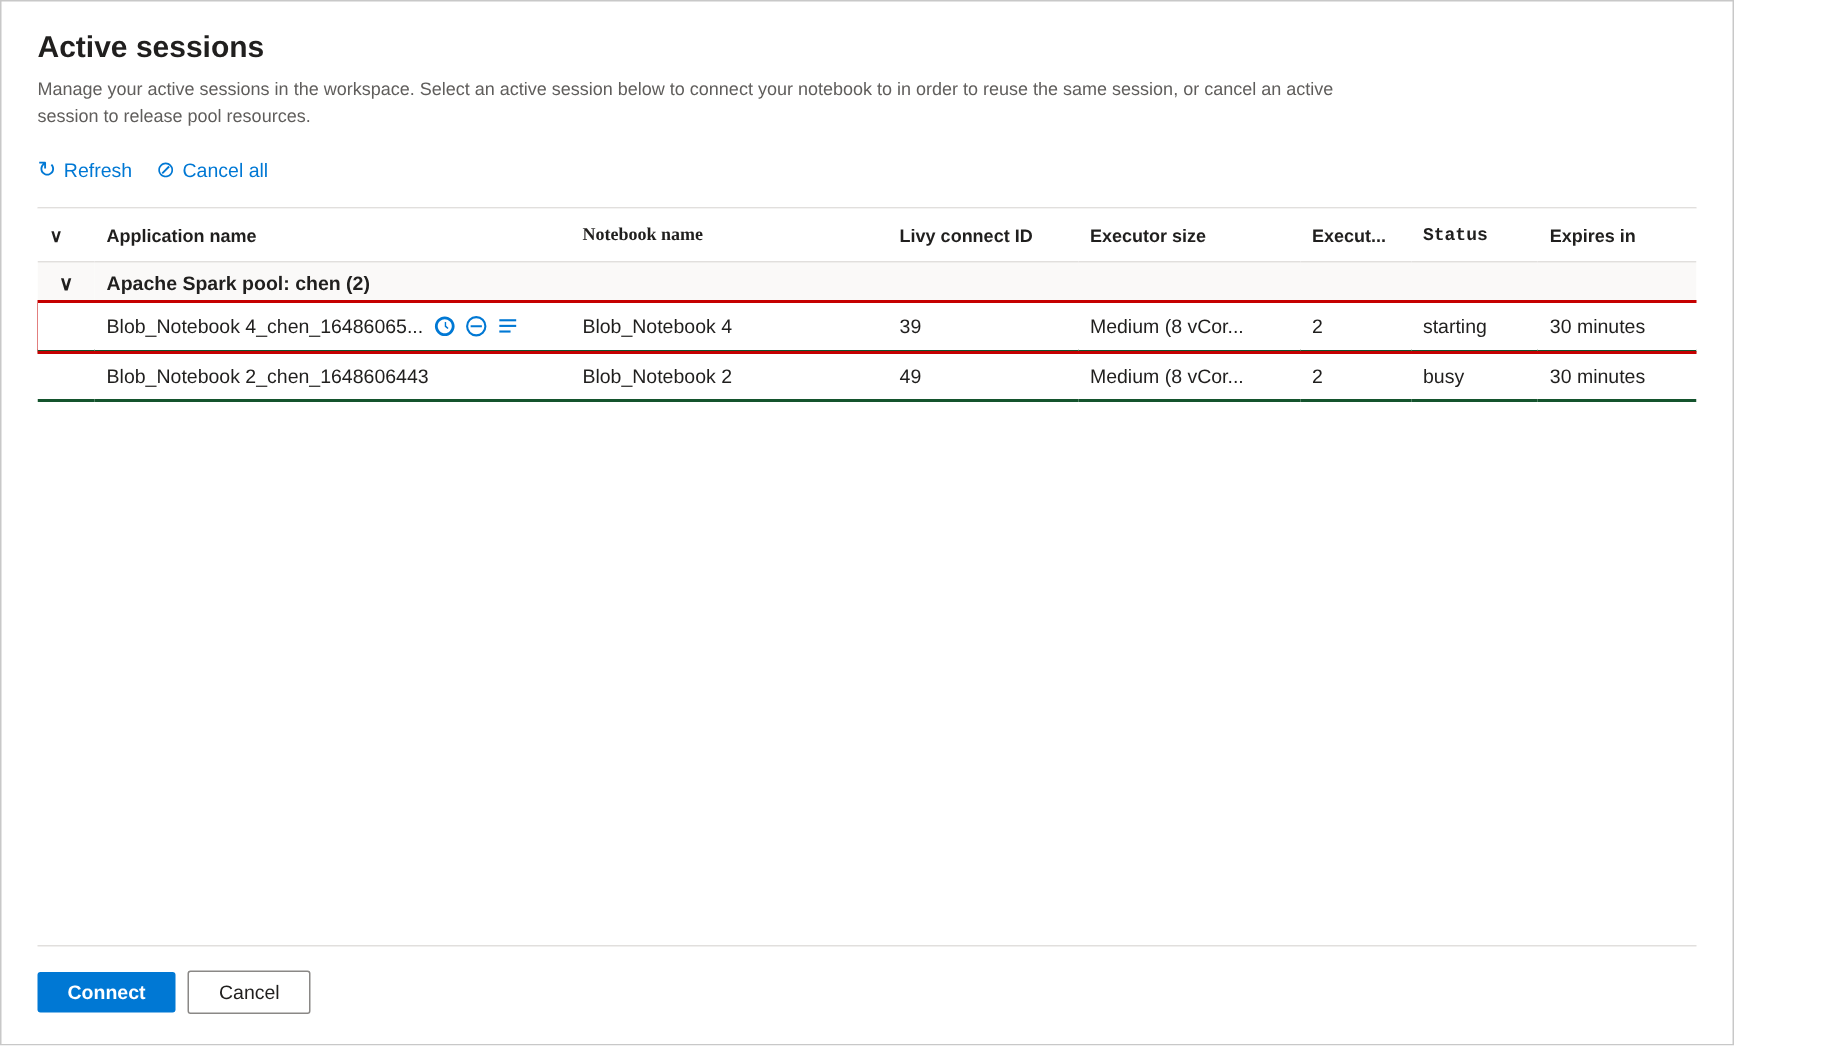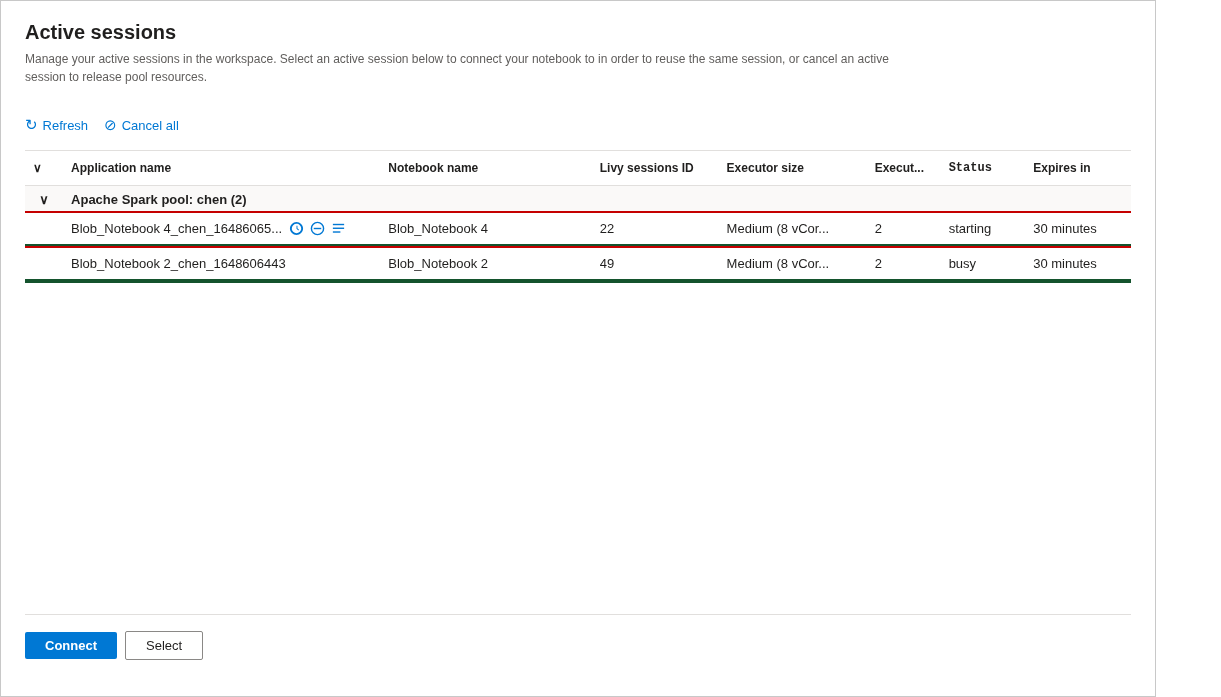--- a/index.html
+++ b/index.html
@@ -20,21 +20,21 @@
     }
     .page-title {
       font-size: 20px;
       font-weight: 600;
       margin-bottom: 6px;
       color: #201f1e;
     }
     .page-description {
       font-size: 12px;
       color: #605e5c;
-      margin-bottom: 26px;
+      margin-bottom: 14px;
       max-width: 900px;
       line-height: 1.5;
     }
     .toolbar {
       display: flex;
       align-items: center;
       gap: 16px;
       margin-bottom: 12px;
     }
     .toolbar-btn {
@@ -72,41 +72,41 @@
       text-align: left;
       font-weight: 600;
       font-size: 12px;
       color: #201f1e;
       padding: 10px 8px;
       white-space: nowrap;
       background: #fff;
     }
     th:first-child { width: 36px; }
     .col-app { width: 300px; }
-    .col-notebook { width: 200px; }
+    .col-notebook { width: 200px; font-family: Liberation Serif, serif; }
     .col-livy { width: 120px; }
     .col-executor-size { width: 140px; margin-left: 29px; }
     .col-executor-count { width: 70px; }
     .col-status { width: 80px; font-family: Liberation Mono, monospace; }
     .col-expires { width: 100px; }
 
     td {
       padding: 8px 8px;
       font-size: 13px;
       color: #201f1e;
       white-space: nowrap;
     }
     .group-row td {
       font-weight: 600;
       color: #201f1e;
       background: #faf9f8;
       padding: 6px 8px;
     }
     .data-row td {
-      border-bottom: 4px solid #14532d;
+      border-bottom: 2px solid #14532d;
     }
     .app-name-cell {
       display: flex;
       align-items: center;
       gap: 6px;
     }
     .app-icons {
       display: flex;
       align-items: center;
       gap: 4px;
@@ -119,21 +119,21 @@
       color: #0078d4;
       font-size: 15px;
       padding: 0 1px;
       display: flex;
       align-items: center;
     }
     .footer {
       display: flex;
       align-items: center;
       gap: 8px;
-      padding: 16px 0 36px 0;
+      padding: 16px 0 20px 0;
       border-top: 1px solid #e1dfdd;
       margin-top: 8px;
     }
     .btn-primary {
       background: #0078d4;
       color: #fff;
       border: none;
       border-radius: 2px;
       padding: 6px 20px;
       font-size: 13px;
@@ -183,21 +183,21 @@
           <th>
             <span style="cursor:pointer;">∨</span>
           </th>
           <th class="col-app">
             <span>Application name</span>
           </th>
           <th class="col-notebook">
             <span>Notebook name</span>
           </th>
           <th class="col-livy">
-            <span>Livy sessions ID</span>
+            <span>Livy connect ID</span>
           </th>
           <th class="col-executor-size">
             <span>Executor size</span>
           </th>
           <th class="col-executor-count">
             <span>Execut...</span>
           </th>
           <th class="col-status">
             <span>Status</span>
           </th>
@@ -235,21 +235,21 @@
                       <rect x="2" y="3" width="12" height="1.5" fill="#0078d4"></rect>
                       <rect x="2" y="7" width="12" height="1.5" fill="#0078d4"></rect>
                       <rect x="2" y="11" width="8" height="1.5" fill="#0078d4"></rect>
                     </svg>
         </button>
       </span>
 
         </div>
       </td>
       <td>Blob_Notebook 4</td>
-      <td>22</td>
+      <td>39</td>
       <td>Medium (8 vCor...</td>
       <td>2</td>
       <td>starting</td>
       <td>30 minutes</td>
     </tr>
           <tr class="data-row">
       <td></td>
       <td>
         <div class="app-name-cell">
           <span>Blob_Notebook 2_chen_1648606443</span>
@@ -262,15 +262,15 @@
       <td>2</td>
       <td>busy</td>
       <td>30 minutes</td>
     </tr>
         </tbody>
     </table>
   </div>
 
   <div class="footer">
     <button class="btn-primary">Connect</button>
-    <button class="btn-secondary">Select</button>
+    <button class="btn-secondary">Cancel</button>
   </div>
 </div>
 
 </body></html>

